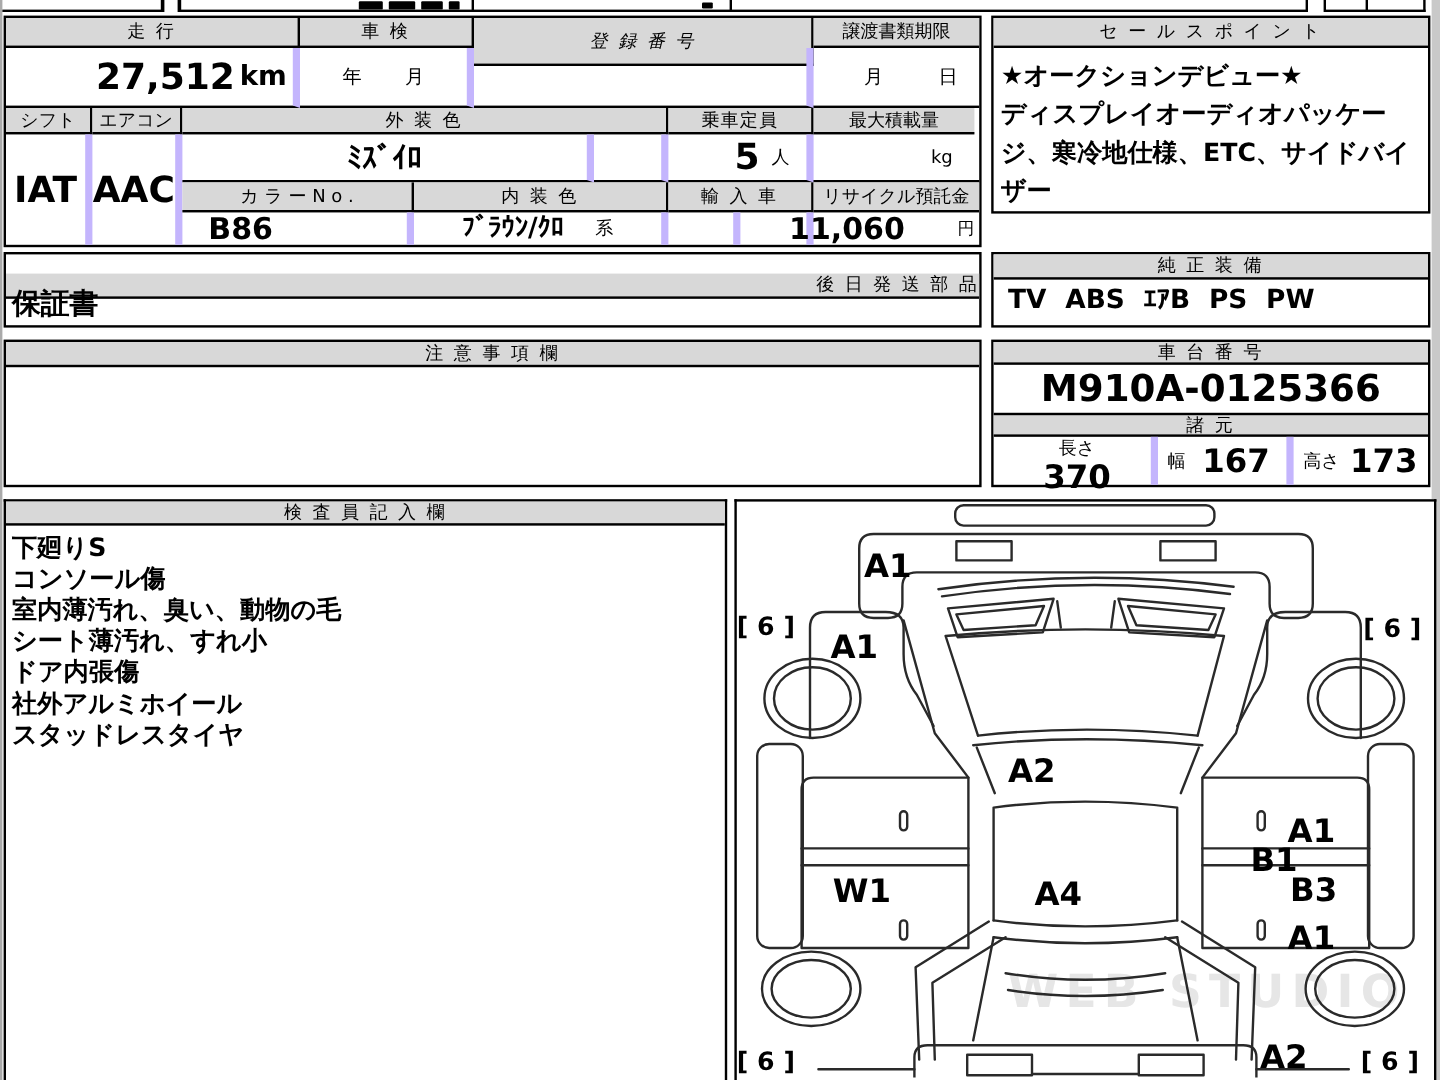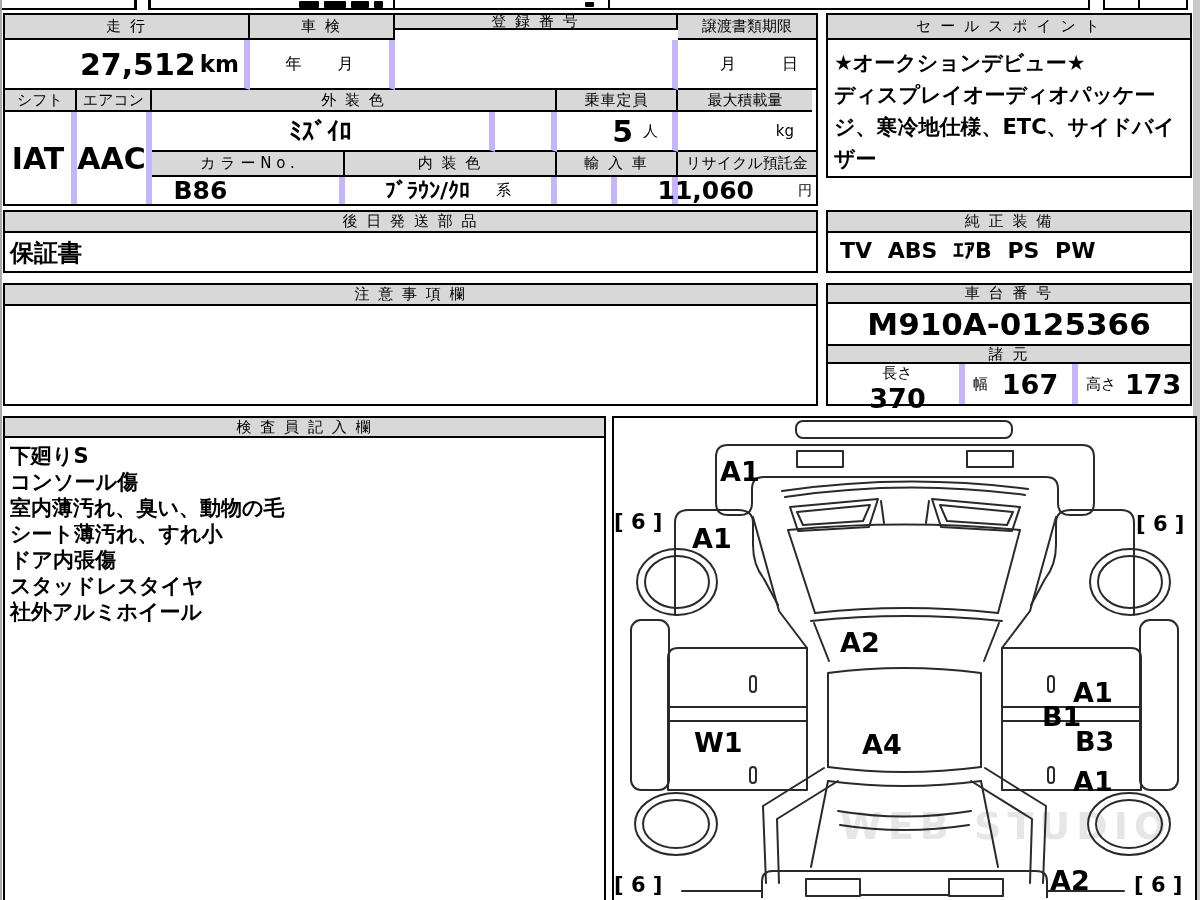--- a/index.html
+++ b/index.html
@@ -46,21 +46,21 @@
   </div>
 
   <div class="box" style="left:3px;top:13px;width:815px;height:193px;">
 
     <div class="cell hd" style="left:0;top:0;width:245px;height:25px;">
         <span>走 行</span>
       </div>
     <div class="cell hd" style="left:245px;top:0;width:145px;height:25px;">
         <span>車 検</span>
       </div>
-    <div class="cell hd" style="left:390px;top:0;width:283px;height:15px;">
+    <div class="cell hd" style="left:390px;top:0;width:283px;height:40px;font-style:italic;">
         <span>登 録 番 号</span>
       </div>
     <div class="cell hd noR" style="left:673px;top:0;width:138px;height:25px;letter-spacing:0;">
         <span>譲渡書類期限</span>
       </div>
 
     <div class="cell vc" style="left:0;top:25px;width:245px;height:50px;justify-content:flex-end;padding-right:5px;">
       <span style="font-weight:bold;font-size:30px;">27,512</span>
       <span style="font-weight:bold;font-size:23px;margin-left:4px;">km</span>
     </div>
@@ -141,21 +141,21 @@
     <div class="cell hd noR" style="left:0;top:0;width:362px;height:25px;">
         <span>セ ー ル ス ポ イ ン ト</span>
       </div>
     <div class="abs" style="left:6px;top:32px;width:352px;font-weight:bold;font-size:21px;line-height:32px;">
       <div>★オークションデビュー★</div>
       <div>ディスプレイオーディオパッケージ、寒冷地仕様、ETC、サイドバイザー</div>
     </div>
   </div>
 
   <div class="box" style="left:3px;top:210px;width:815px;height:63px;">
-    <div class="cell hd noR" style="left:0;top:0;width:811px;height:21px;">
+    <div class="cell hd noR" style="left:0;top:16px;width:811px;height:21px;justify-content:flex-end;">
         <span>後 日 発 送 部 品</span>
       </div>
     <div class="abs" style="left:5px;top:25px;font-weight:bold;font-size:24px;">保証書</div>
   </div>
 
   <div class="box" style="left:826px;top:210px;width:366px;height:63px;">
     <div class="cell hd noR" style="left:0;top:0;width:362px;height:21px;">
         <span>純 正 装 備</span>
       </div>
     <div class="abs" style="left:12px;top:26px;font-weight:bold;font-size:22px;word-spacing:8px;">TV ABS ｴｱB PS PW</div>
@@ -194,22 +194,22 @@
   <div class="box" style="left:3px;top:416px;width:603px;height:484px;border-bottom:none;">
     <div class="cell hd noR" style="left:0;top:0;width:599px;height:20px;">
         <span>検 査 員 記 入 欄</span>
       </div>
     <div class="abs" style="left:5px;top:25px;width:590px;font-weight:bold;font-size:21px;line-height:26px;">
       <div>下廻りS</div>
       <div>コンソール傷</div>
       <div>室内薄汚れ、臭い、動物の毛</div>
       <div>シート薄汚れ、すれ小</div>
       <div>ドア内張傷</div>
+      <div>社外アルミホイール</div>
       <div>スタッドレスタイヤ</div>
-      <div>社外アルミホイール</div>
     </div>
   </div>
 
   <div class="box" style="left:612px;top:416px;width:585px;height:484px;border-bottom:none;">
     <svg width="581" height="480" viewBox="2 3 581 480" fill="none" stroke="#2a2a2a" stroke-width="2" stroke-linejoin="round" stroke-linecap="round">
 
       <text class="wmark" x="228" y="424" font-size="38" letter-spacing="6" fill="#d6d6d6" stroke="none" font-weight="bold">WEB STUDIO PRO</text>
 
       <rect x="184" y="6" width="216" height="17" rx="7"></rect>
 

